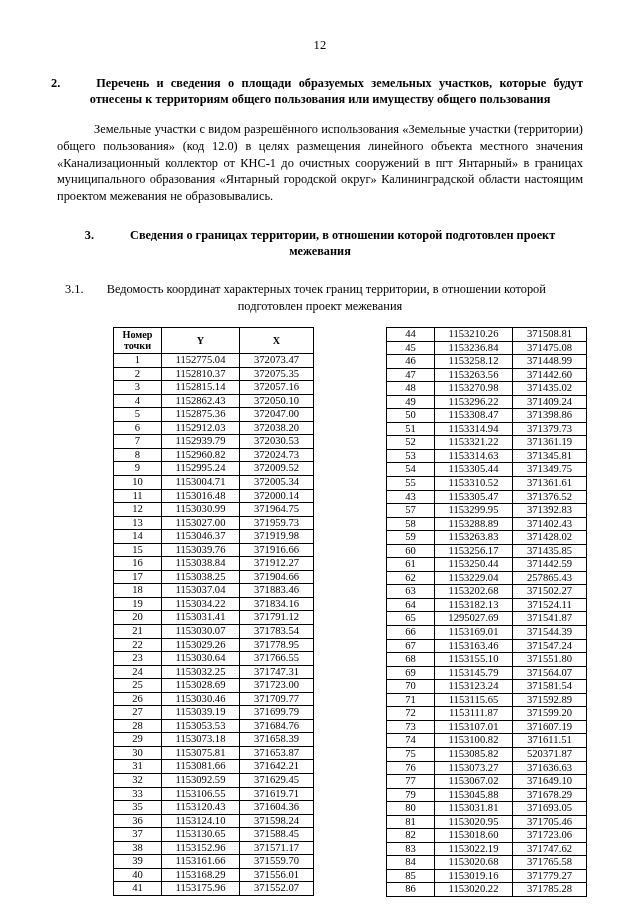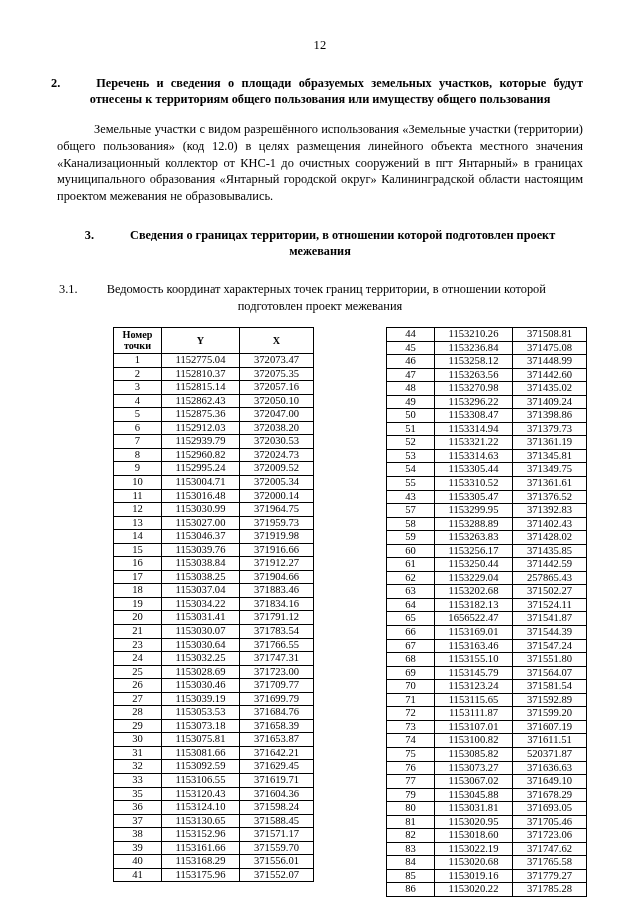--- a/index.html
+++ b/index.html
@@ -57,21 +57,21 @@
     font-size: 12.4px;
     line-height: 1.345;
     text-align: justify;
     text-indent: 37px;
     margin: 0;
     margin-top: 14px;
   }
   .subheading {
     font-size: 12.4px;
     line-height: 1.33;
-    margin: 2px;
+    margin: 8px;
     margin-top: 22px;
     text-align: center;
     padding: 0 6px;
     font-family: Liberation Serif, serif;
   }
   .subheading .num {
     float: left;
     margin-left: -6px;
   }
   .tables-wrap {
@@ -251,20 +251,25 @@
             <td>20</td>
             <td>1153031.41</td>
             <td>371791.12</td>
           </tr>
           <tr>
             <td>21</td>
             <td>1153030.07</td>
             <td>371783.54</td>
           </tr>
           <tr>
+            <td>22</td>
+            <td>1153029.26</td>
+            <td>371778.95</td>
+          </tr>
+          <tr>
             <td>23</td>
             <td>1153030.64</td>
             <td>371766.55</td>
           </tr>
           <tr>
             <td>24</td>
             <td>1153032.25</td>
             <td>371747.31</td>
           </tr>
           <tr>
@@ -457,21 +462,21 @@
             <td>1153202.68</td>
             <td>371502.27</td>
           </tr>
           <tr>
             <td>64</td>
             <td>1153182.13</td>
             <td>371524.11</td>
           </tr>
           <tr>
             <td>65</td>
-            <td>1656522.47</td>
+            <td>1295027.69</td>
             <td>371541.87</td>
           </tr>
           <tr>
             <td>66</td>
             <td>1153169.01</td>
             <td>371544.39</td>
           </tr>
           <tr>
             <td>67</td>
             <td>1153163.46</td>

